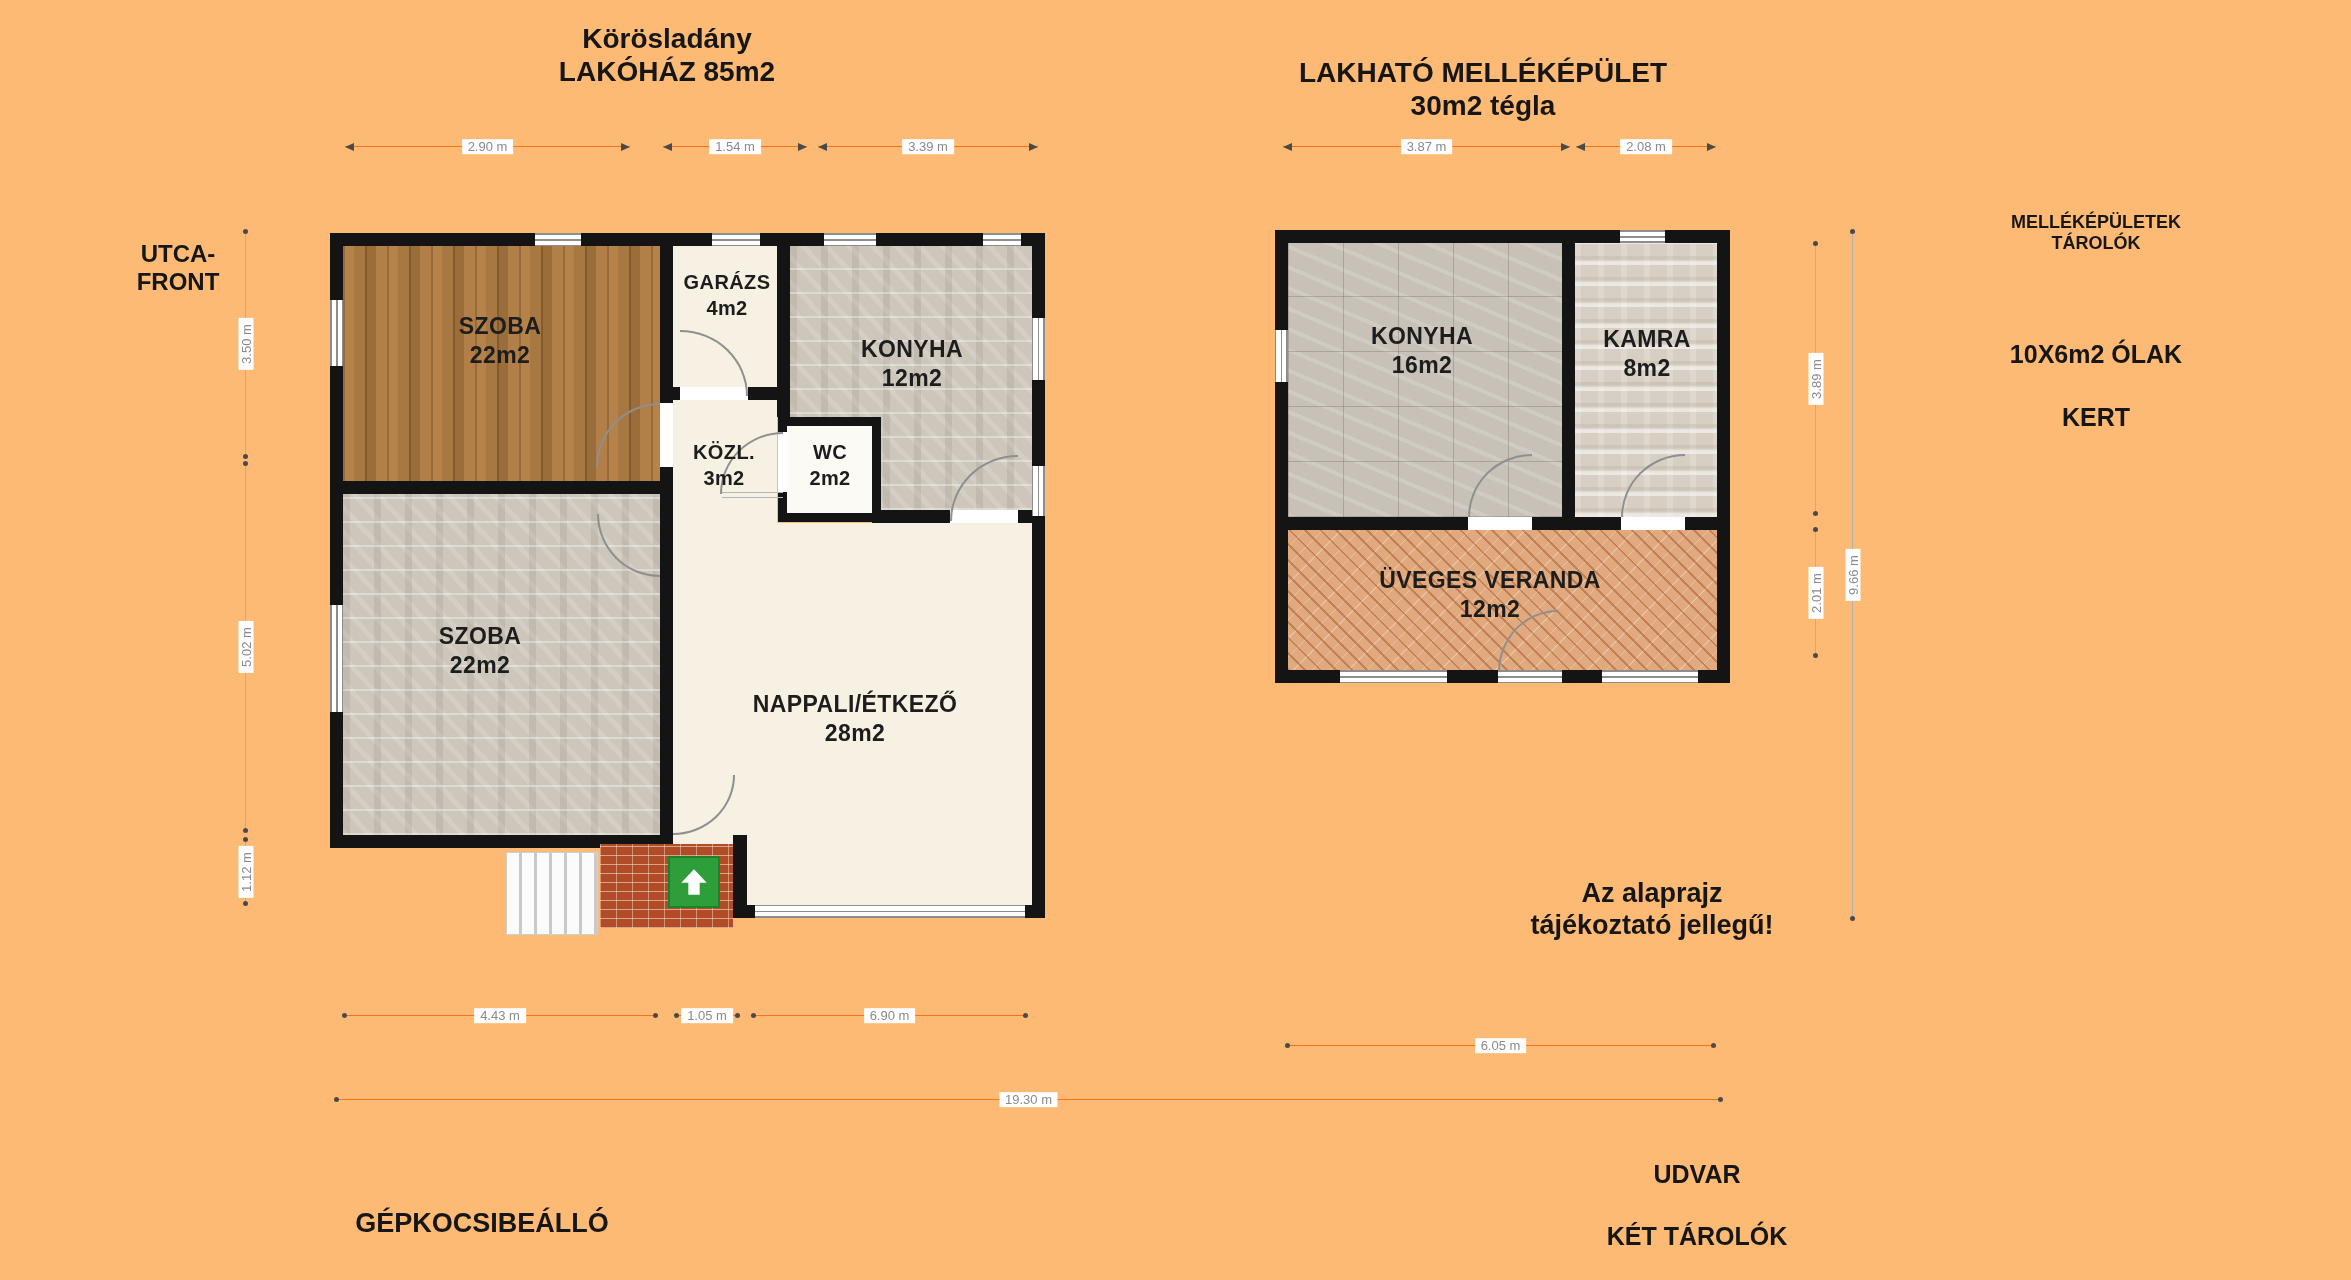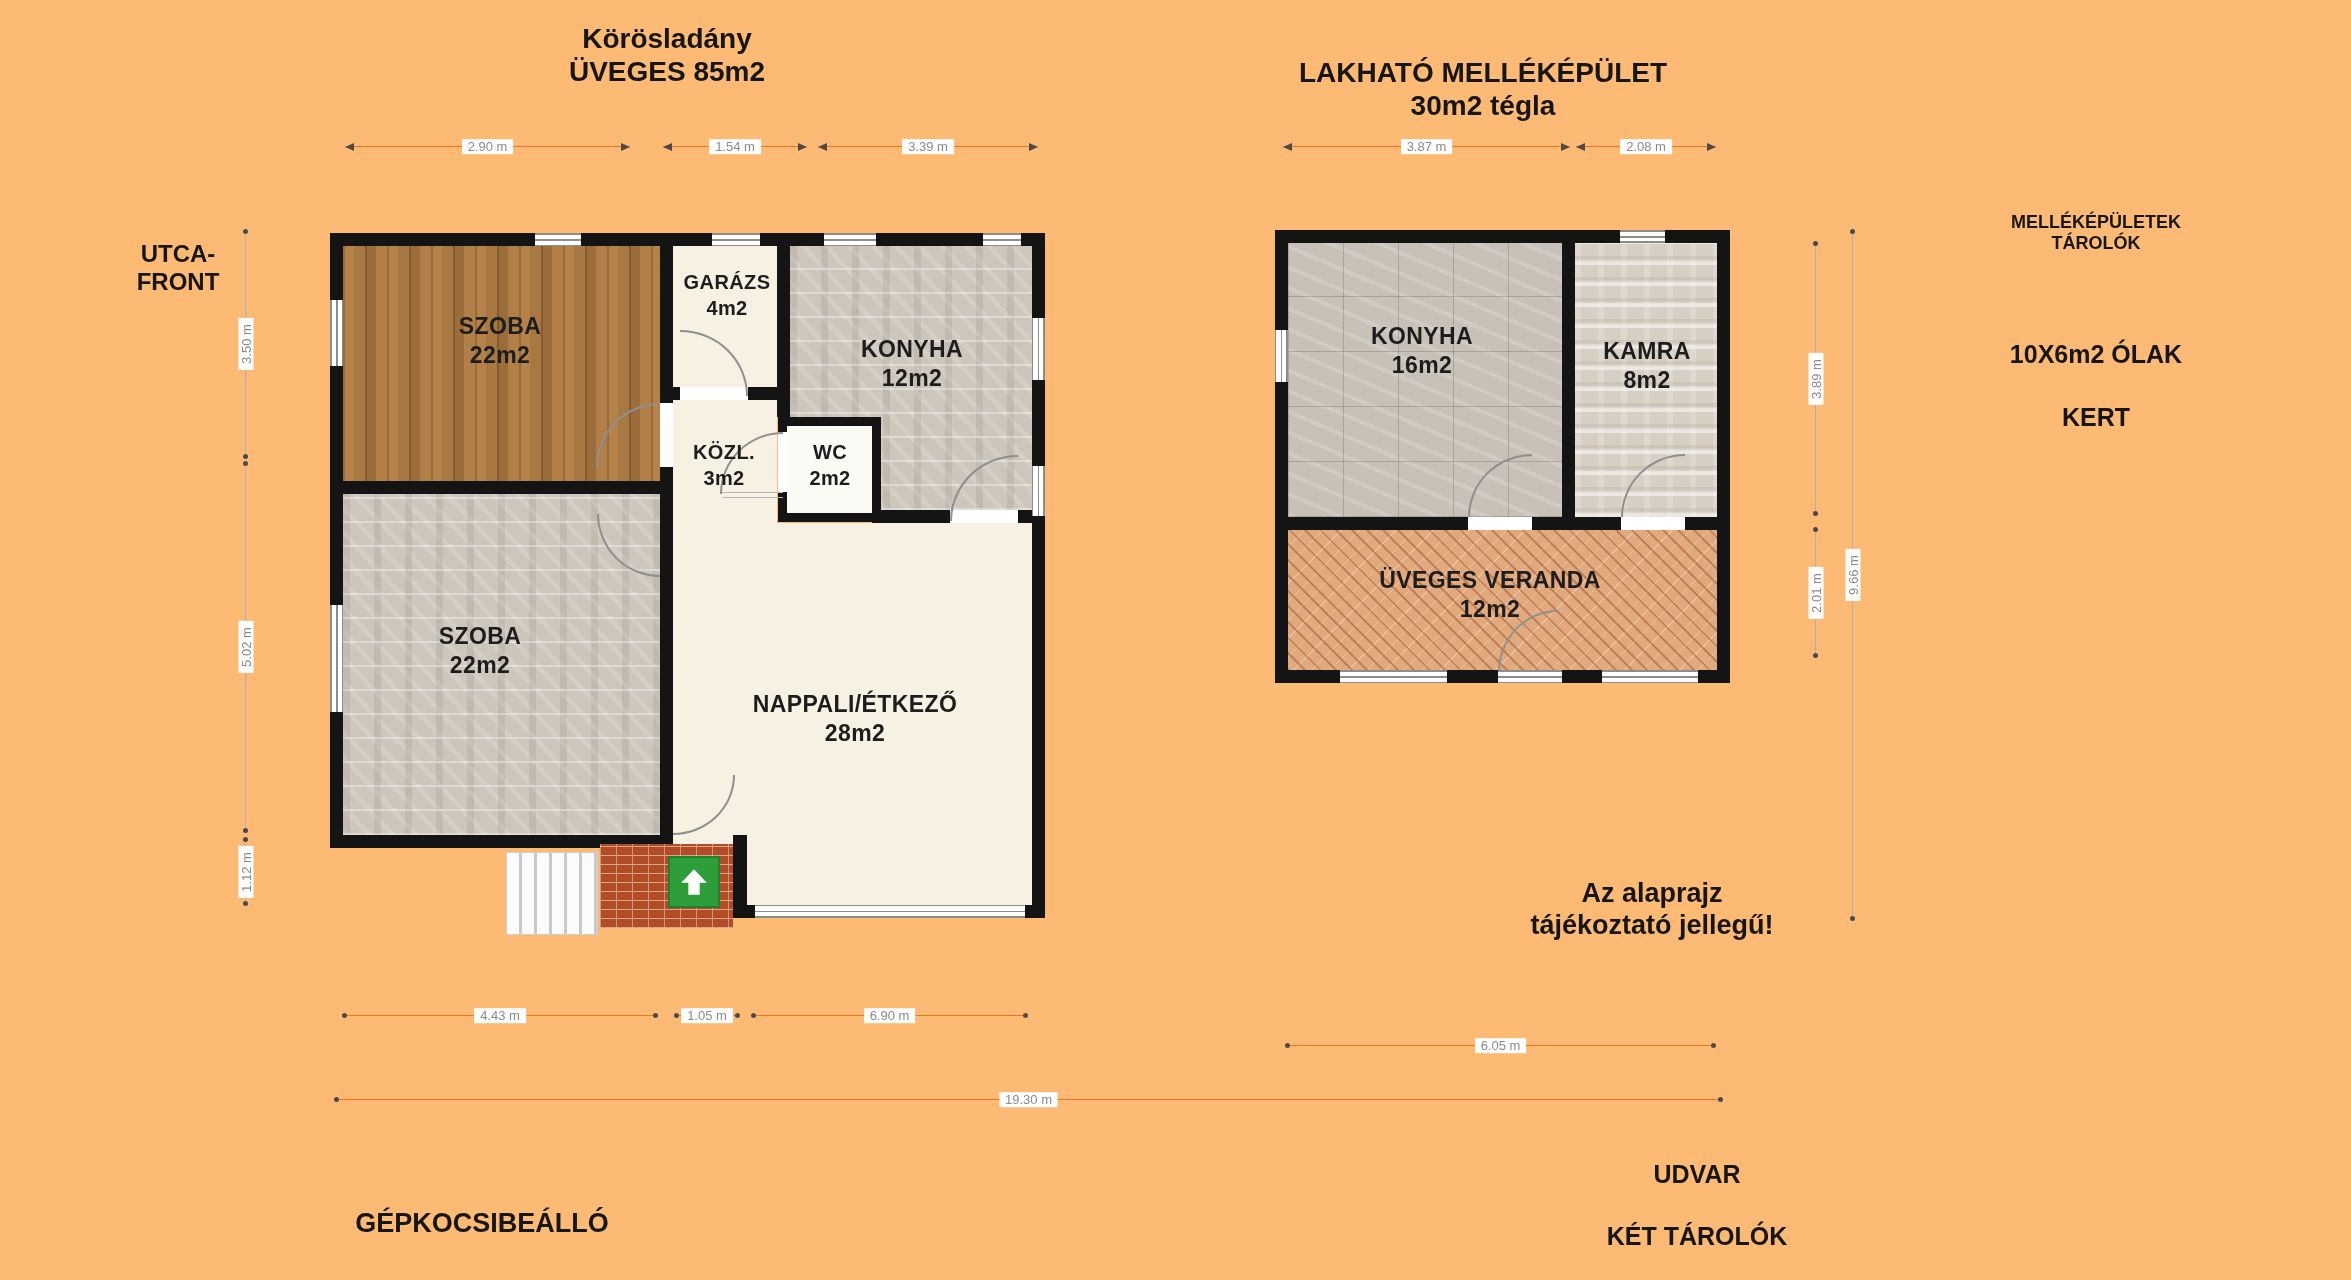--- a/index.html
+++ b/index.html
@@ -80,21 +80,21 @@
   .entry{position:absolute;background:#2e9e3a;border:2px solid #20812c;box-sizing:border-box;
          display:flex;align-items:center;justify-content:center;}
 </style>
 </head>
 <body>
 
 <div class="canvas">
 
   <div class="title" style="left:667px;top:22px;">
     <span>Körösladány</span><br>
-    <span>ÜVEGES 85m2</span>
+    <span>LAKÓHÁZ 85m2</span>
   </div>
   <div class="title" style="left:1483px;top:56px;">
     <span>LAKHATÓ MELLÉKÉPÜLET</span><br>
     <span>30m2 tégla</span>
   </div>
 
   <div class="side" style="left:178px;top:240px;font-size:24px;">
     <span>UTCA-</span>
     <span>FRONT</span>
   </div>
@@ -222,21 +222,21 @@
   <div class="winh" style="left:1620px;top:230px;width:45px;"></div>
   <div class="winv" style="left:1275px;top:330px;height:52px;"></div>
   <div class="winh" style="left:1340px;top:670px;width:107px;"></div>
   <div class="winh" style="left:1498px;top:670px;width:64px;"></div>
   <div class="winh" style="left:1602px;top:670px;width:96px;"></div>
 
   <div class="rlabel" style="left:1422px;top:322px;">
     <span>KONYHA</span>
     <span>16m2</span>
   </div>
-  <div class="rlabel" style="left:1647px;top:325px;margin-top:12px;">
+  <div class="rlabel" style="left:1647px;top:325px;">
     <span>KAMRA</span>
     <span>8m2</span>
   </div>
   <div class="rlabel" style="left:1490px;top:566px;">
     <span>ÜVEGES VERANDA</span>
     <span>12m2</span>
   </div>
 
   <div class="dimh" style="left:345px;top:146px;width:285px;">
     <i class="tri l"></i>

